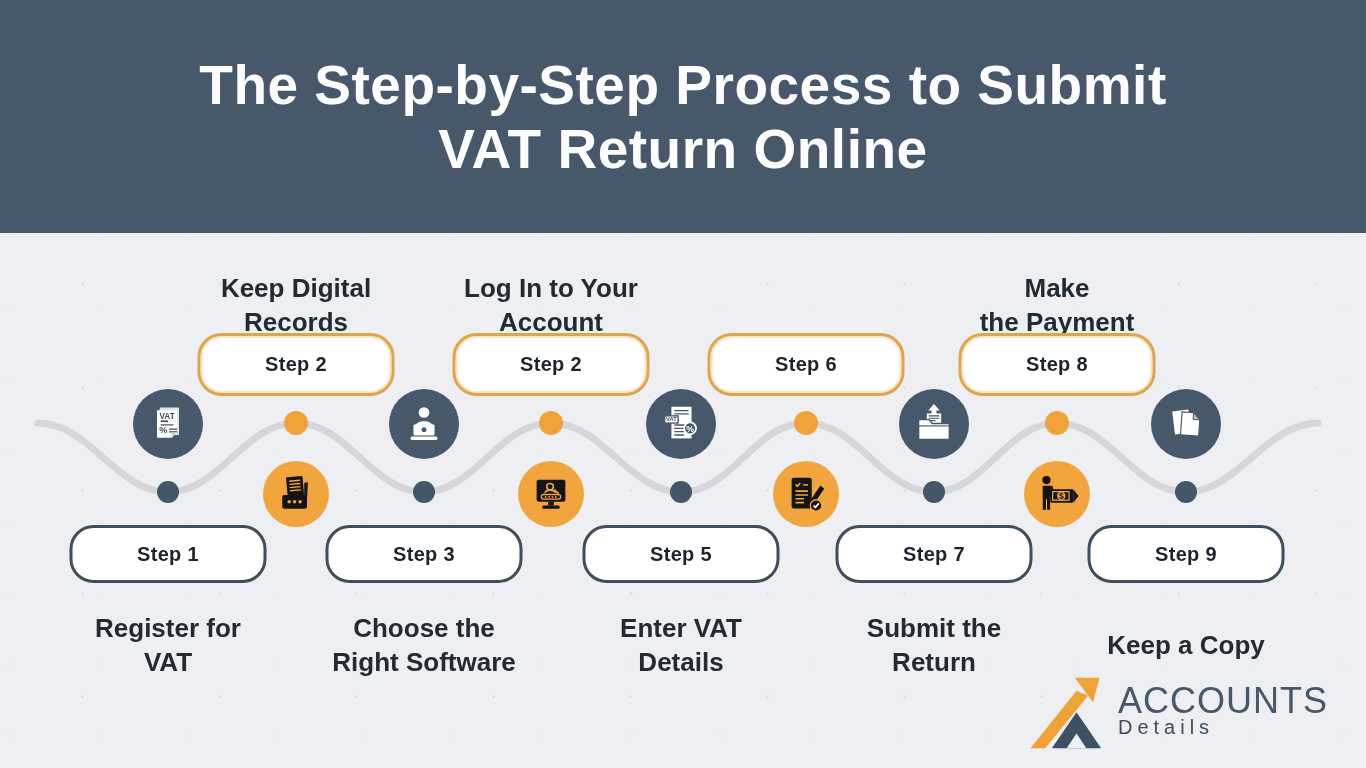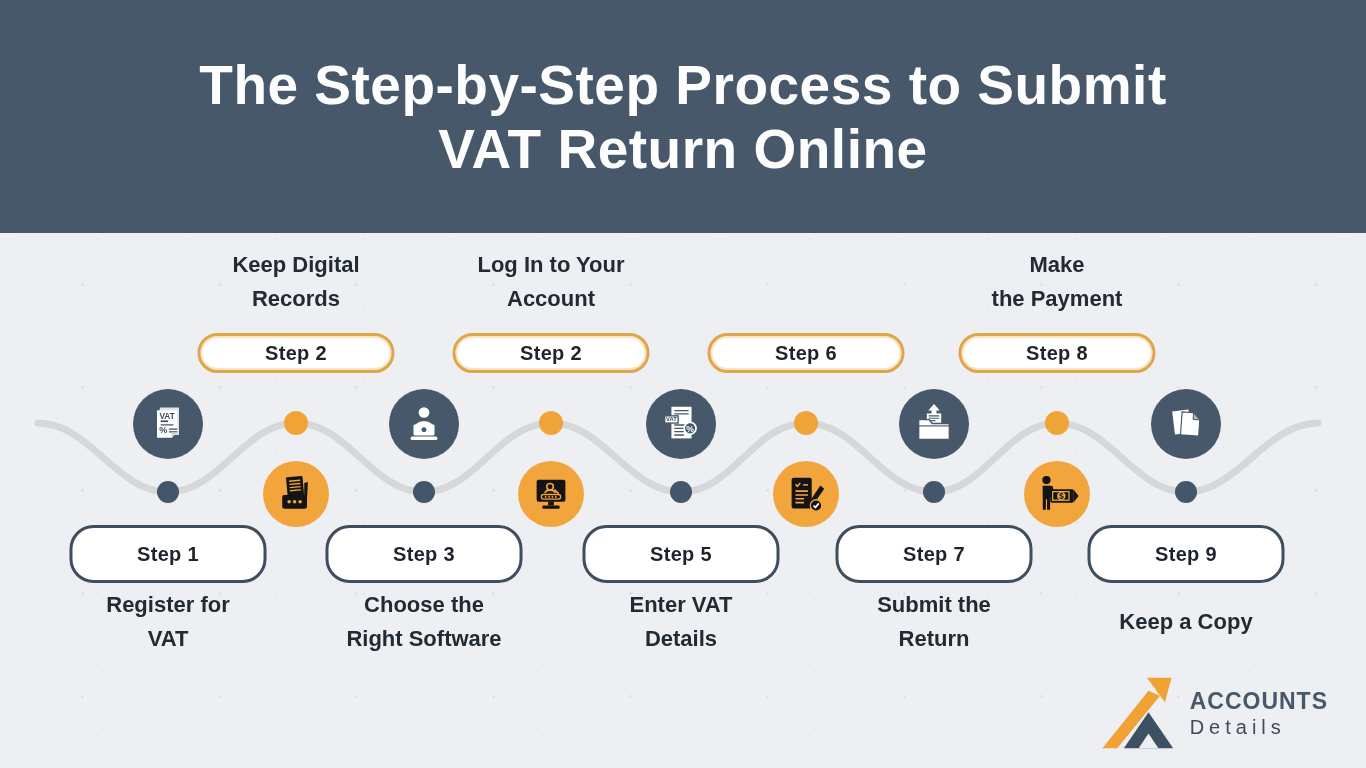--- a/index.html
+++ b/index.html
@@ -26,29 +26,29 @@
   .wave-svg{ position:absolute; left:0; top:0; z-index:0; }
   
   .tgroup,.bgroup{ position:absolute; width:280px; z-index:1; }
   .tgroup{ top:248px; height:330px; }
   .bgroup{ top:389px; height:290px; }
   .tg0{ left:156px; } .tg1{ left:411px; } .tg2{ left:666px; } .tg3{ left:917px; }
   .bg0{ left:28px; }  .bg1{ left:284px; } .bg2{ left:541px; } .bg3{ left:794px; } .bg4{ left:1046px; }
 
   .lbl{
     position:absolute; left:0; width:280px; text-align:center;
-    font-size:22px; line-height:34px; font-weight:bold; color:#222b34;
+    font-size:26px; line-height:34px; font-weight:bold; color:#222b34;margin-top:23px;
   }
   .top-lbl{ top:0; }
   .bot-lbl{ top:199px; }
   .bot-lbl.single{ padding-top:17px; }
 
   .pill{
     position:absolute; left:50%; transform:translateX(-50%);
-    width:197px; height:40px; background:#ffffff; border-radius:24px;
+    width:197px; height:63px; background:#ffffff; border-radius:24px;
     display:flex; align-items:center; justify-content:center;
     font-size:20px; font-weight:bold; color:#1d242c; letter-spacing:.3px;
   }
   .pill-orange{ top:85px; border:3px solid #dfa54b; box-shadow:inset 0 0 0 2px rgba(247,224,184,.85); }
   .pill-dark{ top:136px; height:58px; border:3px solid #3f4e5d; }
 
   .circle{
     position:absolute; border-radius:50%;
     display:flex; align-items:center; justify-content:center;
   }
@@ -56,21 +56,21 @@
   .circle-dark{ top:0; left:105px; width:70px; height:70px; background:#46586a; }
 
   .dot{ position:absolute; border-radius:50%; }
   .dot-orange{ top:163px; left:128px; width:24px; height:24px; background:#f0a437; }
   .dot-dark{ top:92px; left:129px; width:22px; height:22px; background:#44566a; }
 
   
   .logo{ position:absolute; right:38px; top:676px; display:flex; align-items:center; z-index:1; }
   .logo-mark{ width:86px; height:74px; }
   .logo-text{ margin-left:10px; }
-  .logo-top{ font-size:23px; font-weight:bold; color:#46586a; letter-spacing:1px; line-height:28px; }
+  .logo-top{ font-size:36px; font-weight:normal; color:#46586a; letter-spacing:1px; line-height:28px; }
   .logo-bottom{ font-size:20px; color:#3d4d5d; letter-spacing:5px; line-height:24px; }
 </style>
 </head>
 <body>
 
 <div class="canvas">
 
   <div class="header">
     <div class="title">
       <span>The Step-by-Step Process to Submit</span><br>

